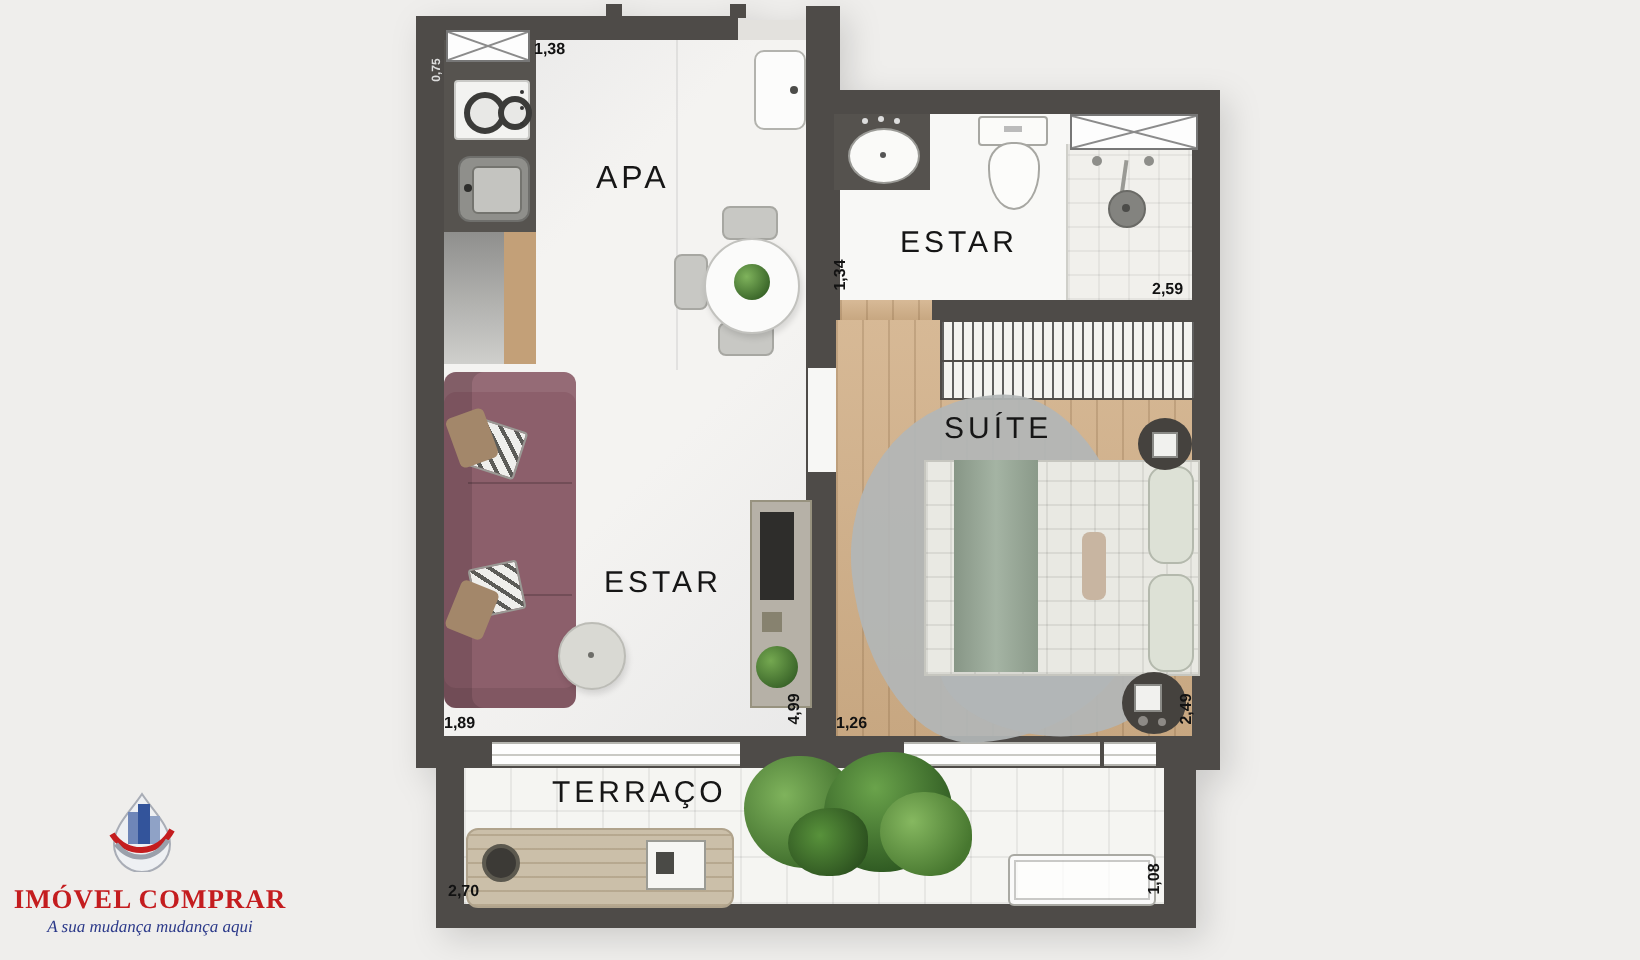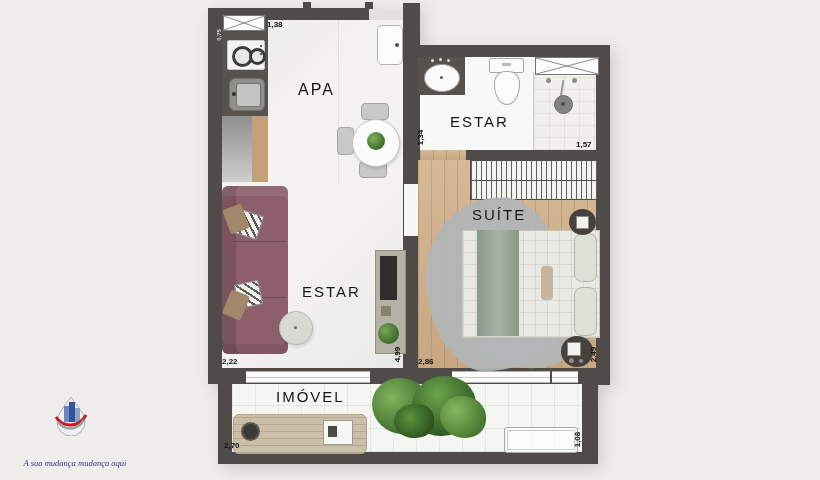--- a/index.html
+++ b/index.html
@@ -222,37 +222,38 @@
   <div class="plant" style="left:372px;top:378px;width:58px;height:56px;background:radial-gradient(circle at 35% 35%, #7fb35c, #3f6d2c 72%);"></div>
   <div class="plant" style="left:412px;top:376px;width:64px;height:60px;background:radial-gradient(circle at 40% 30%, #6aa34b, #2f5a22 75%);border-radius:52% 48% 55% 45%;"></div>
   <div class="plant" style="left:440px;top:396px;width:46px;height:42px;background:radial-gradient(circle at 35% 35%, #86b860, #47772f 75%);"></div>
   <div class="plant" style="left:394px;top:404px;width:40px;height:34px;background:radial-gradient(circle at 40% 40%, #58923b, #2c511f 78%);border-radius:55% 45% 48% 52%;"></div>
   <div class="abs" style="left:504px;top:427px;width:72px;height:24px;background:rgba(255,255,255,.75);border:1px solid #a9a9a3;border-radius:3px;box-shadow:inset 0 0 0 2px rgba(255,255,255,.9), inset 0 0 0 3px rgba(150,150,145,.5);"></div>
 
   <div class="room-label" style="left:298px;top:81px;font-size:16px;">APA</div>
   <div class="room-label" style="left:450px;top:113px;">ESTAR</div>
   <div class="room-label" style="left:472px;top:206px;">SUÍTE</div>
   <div class="room-label" style="left:302px;top:283px;">ESTAR</div>
-  <div class="room-label" style="left:276px;top:388px;">IMÓVEL</div>
+  <div class="room-label" style="left:276px;top:388px;">TERRAÇO</div>
 
   <div class="dim" style="left:267px;top:20px;">1,38</div>
   <div class="dim vert tiny" style="left:204px;top:32px;">0,75</div>
   <div class="dim vert" style="left:405px;top:133px;">1,34</div>
-  <div class="dim" style="left:576px;top:140px;">1,57</div>
-  <div class="dim" style="left:418px;top:357px;">2,86</div>
+  <div class="dim" style="left:576px;top:140px;">2,59</div>
+  <div class="dim" style="left:418px;top:357px;">1,26</div>
   <div class="dim vert" style="left:578px;top:350px;">2,49</div>
-  <div class="dim" style="left:222px;top:357px;">2,22</div>
+  <div class="dim" style="left:222px;top:357px;">1,89</div>
   <div class="dim vert" style="left:382px;top:350px;">4,99</div>
   <div class="dim" style="left:224px;top:441px;">2,70</div>
   <div class="dim vert" style="left:562px;top:435px;">1,08</div>
 </div>
 
 <div class="abs" style="left:0;top:390px;width:180px;height:85px;">
   <svg style="position:absolute;left:53px;top:6px;" width="36" height="40" viewBox="0 0 36 40">
     <path d="M18 1 C24 10 32 17 32 26 A14 14 0 1 1 4 26 C4 17 12 10 18 1 Z" fill="#eef0f3" stroke="#a9adb6" stroke-width="1"></path>
     <rect x="11" y="10" width="5" height="16" fill="#6f86b8"></rect>
     <rect x="16" y="6" width="6" height="20" fill="#33549b"></rect>
     <rect x="22" y="12" width="5" height="14" fill="#8fa2c6"></rect>
     <path d="M3 21 C 10 32 26 32 33 19" fill="none" stroke="#c41d1f" stroke-width="3"></path>
     <path d="M5 26 C 12 35 24 35 31 24" fill="none" stroke="#9aa0ab" stroke-width="2.5"></path>
   </svg>
+  <div class="brand" style="left:0;top:52px;width:150px;">IMÓVEL COMPRAR</div>
   <div class="tagline" style="left:5px;top:68px;width:140px;">A sua mudança mudança aqui</div>
 </div>
 
 </body></html>

